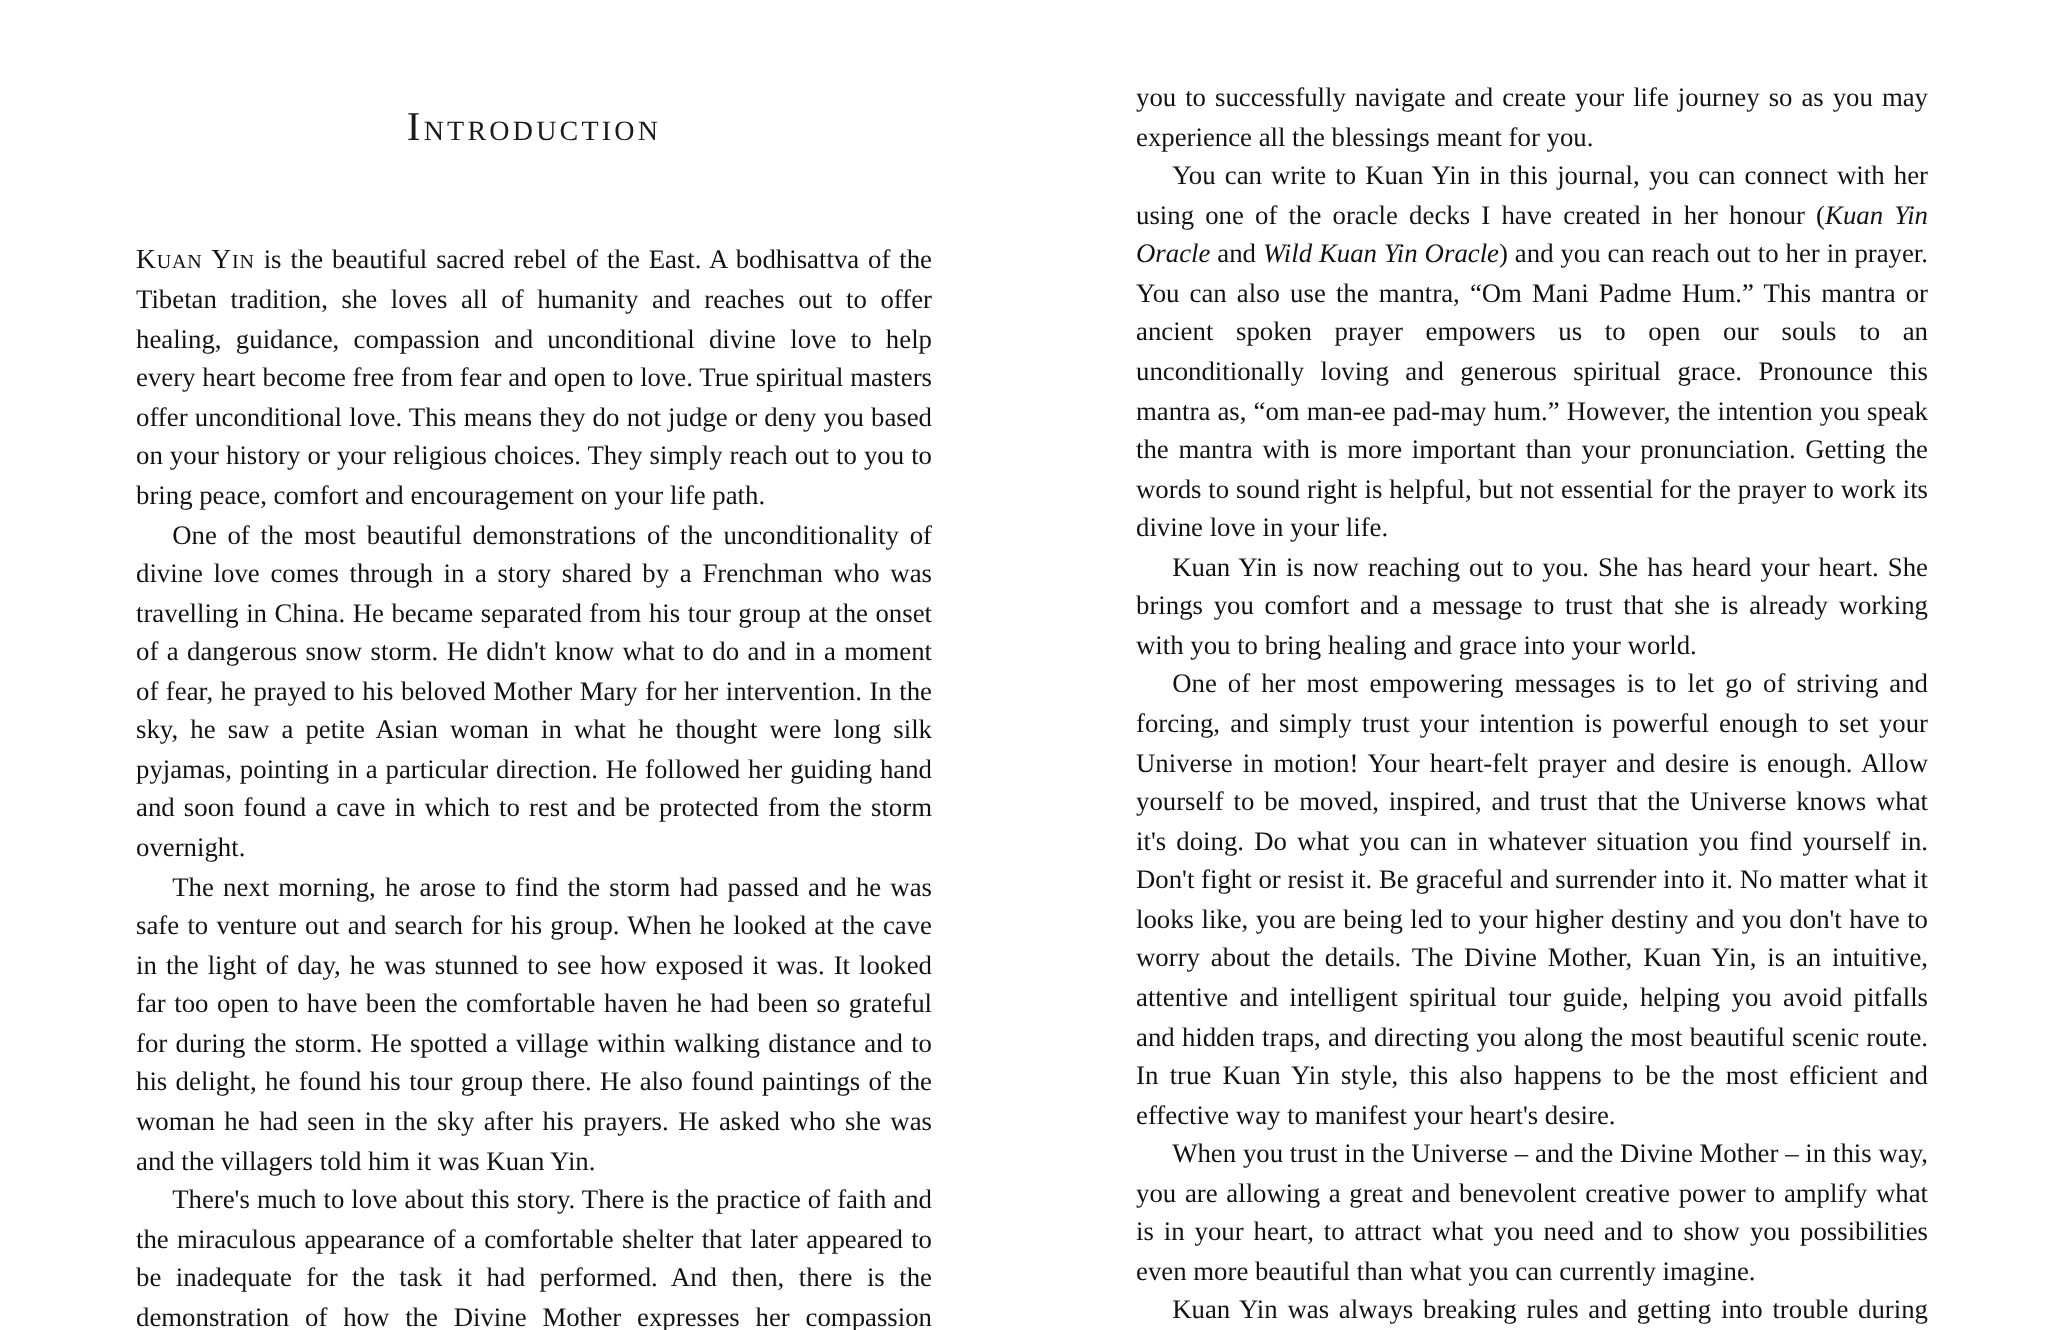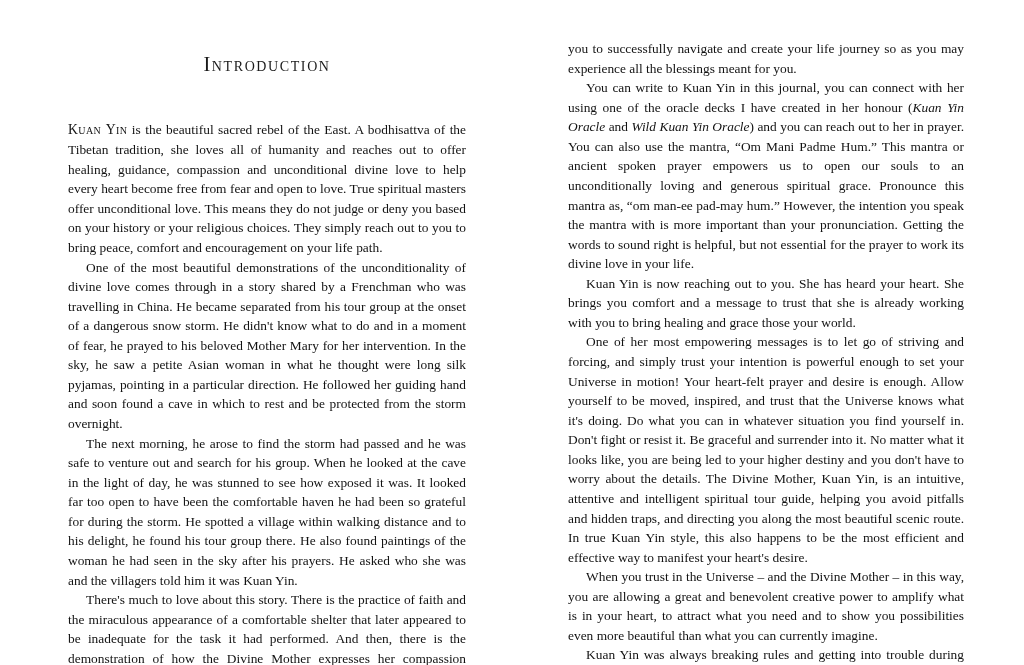--- a/index.html
+++ b/index.html
@@ -97,21 +97,21 @@
 
     </div>
 
     <div class="col col-right">
       <p class="cont first">you to successfully navigate and create your life journey so as you may experience all the blessings meant for you.</p>
 
       <p>
         <span>You can write to Kuan Yin in this journal, you can connect with her using one of the oracle decks I have created in her honour (</span><span class="italic">Kuan Yin Oracle</span><span> and </span><span class="italic">Wild Kuan Yin Oracle</span><span>) and you can reach out to her in prayer. You can also use the mantra, “Om Mani Padme Hum.” This mantra or ancient spoken prayer empowers us to open our souls to an unconditionally loving and generous spiritual grace. Pronounce this mantra as, “om man-ee pad-may hum.” However, the intention you speak the mantra with is more important than your pronunciation. Getting the words to sound right is helpful, but not essential for the prayer to work its divine love in your life.</span>
       </p>
 
-      <p>Kuan Yin is now reaching out to you. She has heard your heart. She brings you comfort and a message to trust that she is already working with you to bring healing and grace those your world.</p>
+      <p>Kuan Yin is now reaching out to you. She has heard your heart. She brings you comfort and a message to trust that she is already working with you to bring healing and grace into your world.</p>
       <p>One of her most empowering messages is to let go of striving and forcing, and simply trust your intention is powerful enough to set your Universe in motion! Your heart-felt prayer and desire is enough. Allow yourself to be moved, inspired, and trust that the Universe knows what it's doing. Do what you can in whatever situation you find yourself in. Don't fight or resist it. Be graceful and surrender into it. No matter what it looks like, you are being led to your higher destiny and you don't have to worry about the details. The Divine Mother, Kuan Yin, is an intuitive, attentive and intelligent spiritual tour guide, helping you avoid pitfalls and hidden traps, and directing you along the most beautiful scenic route. In true Kuan Yin style, this also happens to be the most efficient and effective way to manifest your heart's desire.</p>
       <p>When you trust in the Universe – and the Divine Mother – in this way, you are allowing a great and benevolent creative power to amplify what is in your heart, to attract what you need and to show you possibilities even more beautiful than what you can currently imagine.</p>
       <p>Kuan Yin was always breaking rules and getting into trouble during her lifetime. She shows us that sometimes you must break free and be true, even if it means taking risks. The chances that she took led her to some dark places, but through those experiences, she learned how to love more. She also had the opportunity to practise her particular spiritual power: radical forgiveness. In doing so she became completely free from karma and thus experienced spiritual illumination and absolute freedom. She loves humanity so much that she chose to stay connected to the earth to help all in need until there is no more suffering on the planet. This is the depth of this great spiritual master's devotion, love and compassion.</p>
 
     </div>
 
   </div>
 </div>
 
 </body></html>

